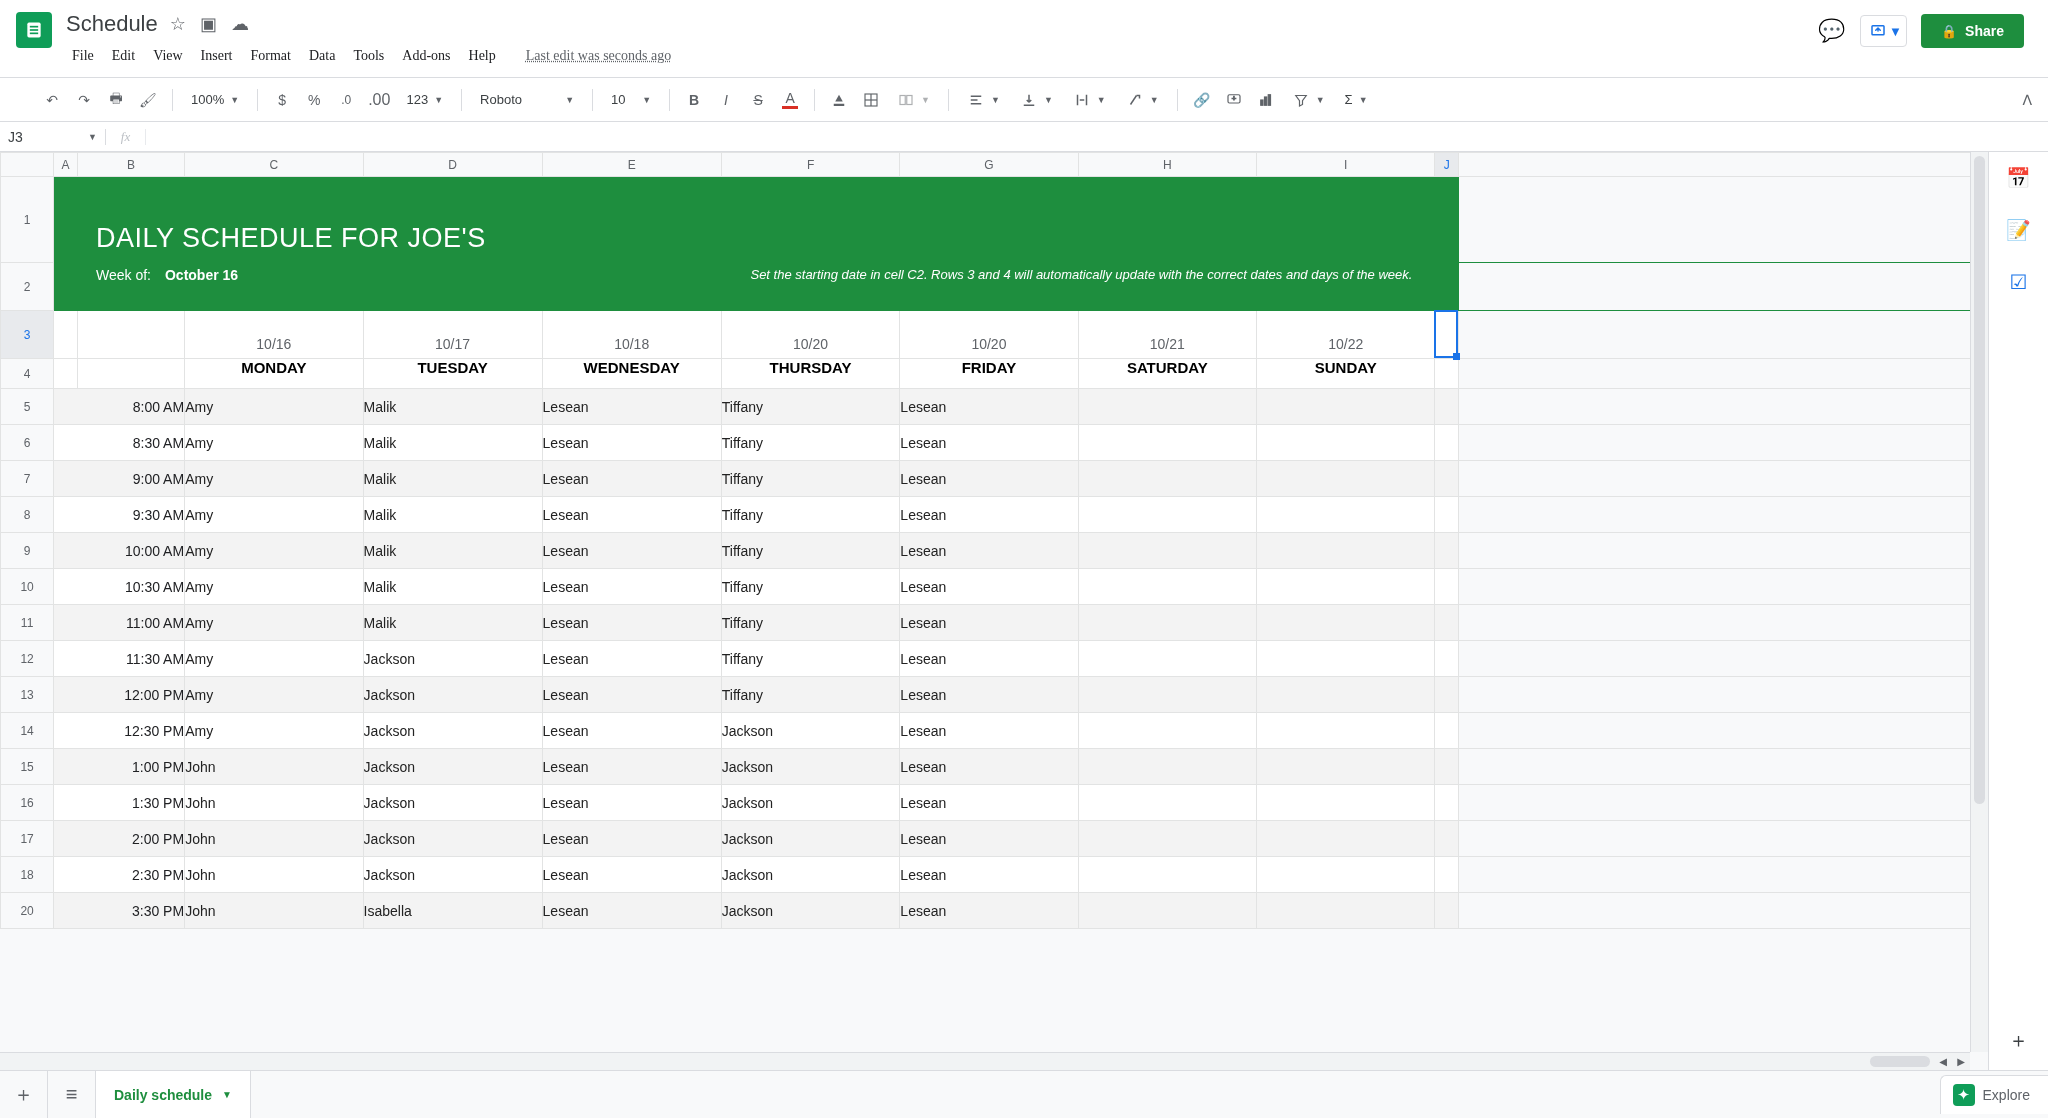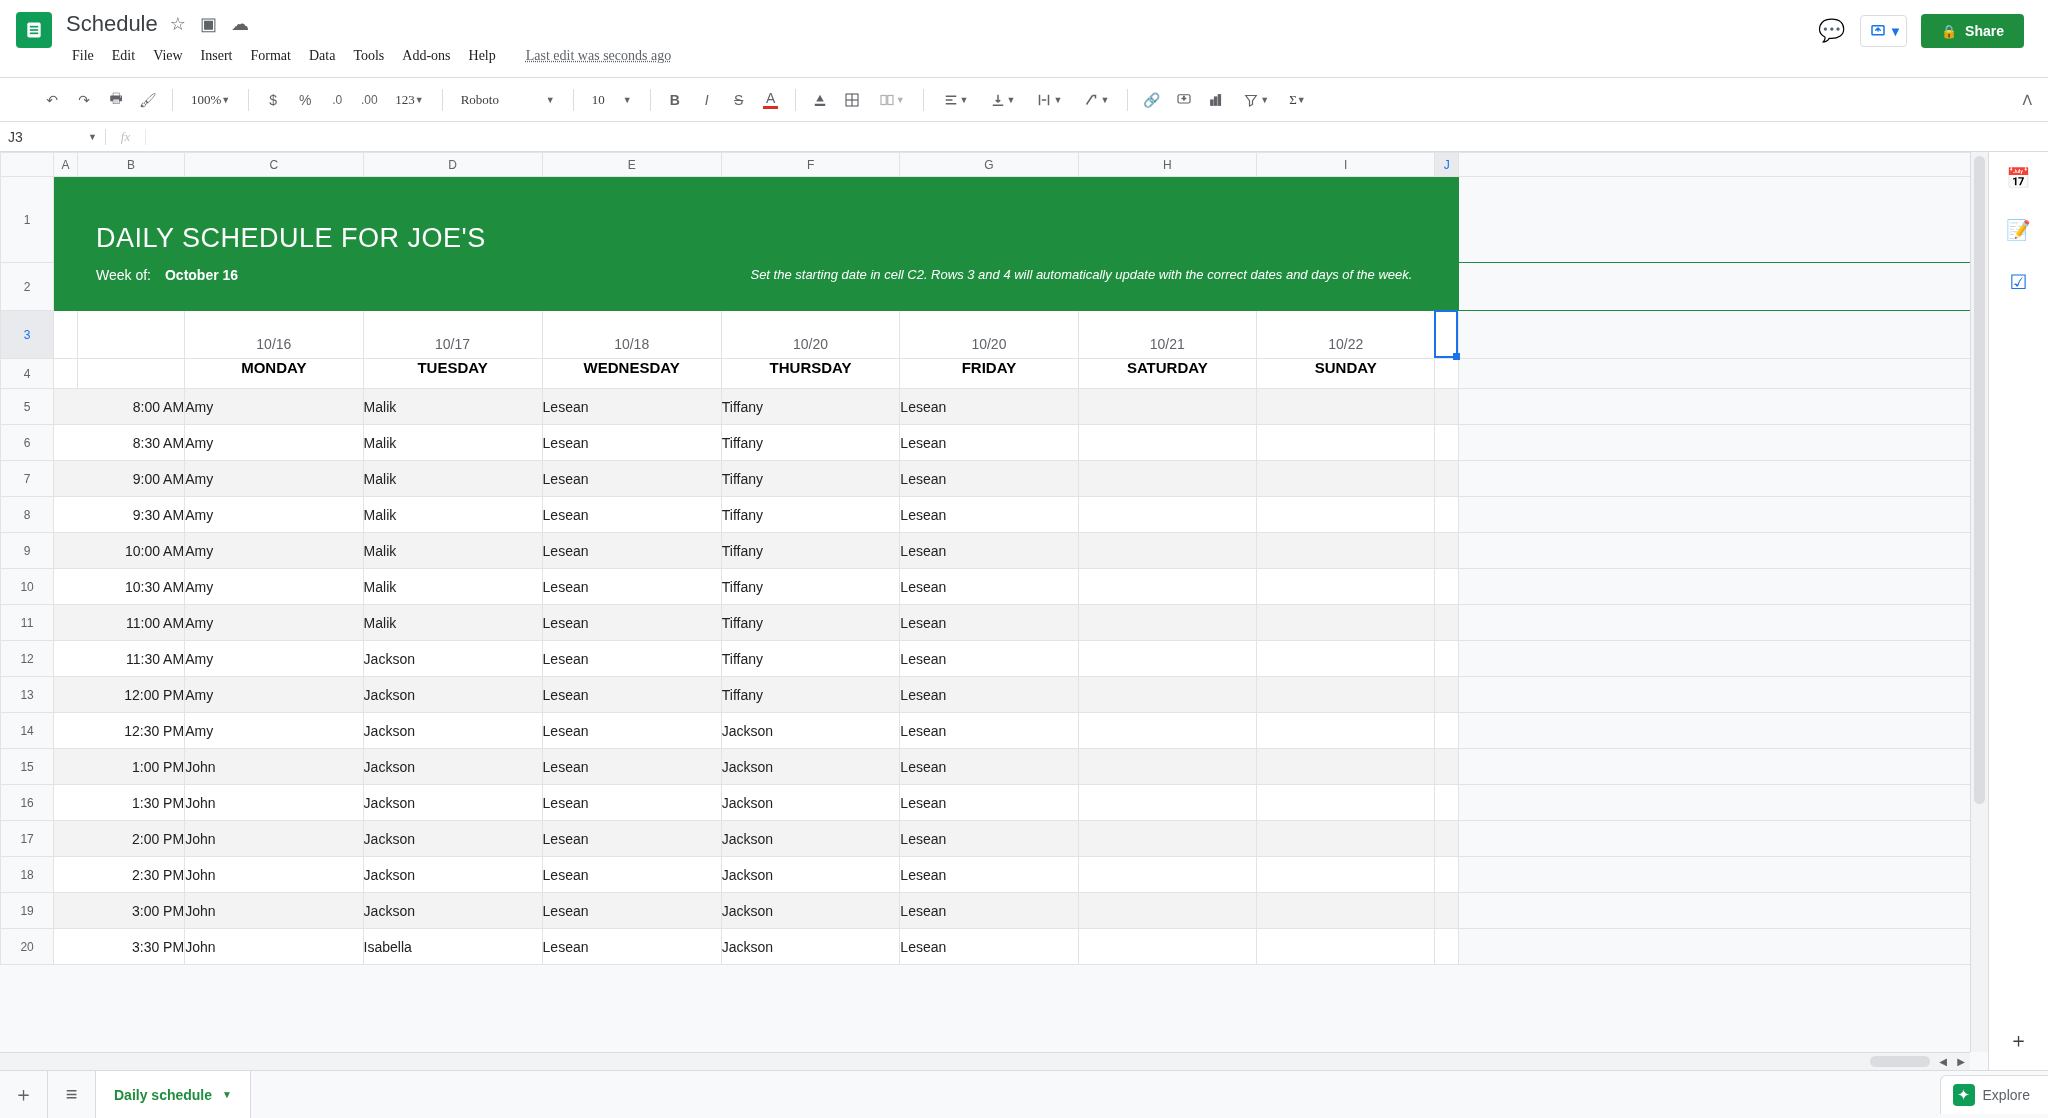--- a/index.html
+++ b/index.html
@@ -23,21 +23,21 @@
   .header-right{ margin-left:auto; display:flex; align-items:center; gap:14px; padding-right:16px; padding-top:6px;}
   .icon-btn{ cursor:pointer; color:#5f6368; display:flex; align-items:center; justify-content:center;}
   .present-btn{ border:1px solid #dadce0; border-radius:4px; padding:6px 4px 6px 8px; display:flex; align-items:center; gap:2px; color:#1a73e8; }
   .share-btn{ background:#1e8e3e; color:#fff; font-weight:600; border-radius:4px; padding:9px 20px; display:flex; align-items:center; gap:8px; cursor:pointer; font-size:14px;}
   .share-btn .lock{ font-size:13px;}
 
   
   .toolbar{ height:44px; border-bottom:1px solid #dadce0; display:flex; align-items:center; padding:0 10px 0 38px; gap:4px; color:#5f6368;}
   .toolbar .sep{ width:1px; height:22px; background:#dadce0; margin:0 6px;}
   .tbtn{ min-width:28px; height:28px; display:flex; align-items:center; justify-content:center; border-radius:4px; cursor:pointer; font-size:14px; padding:0 4px;}
-  .tbtn.combo{ padding:0 8px; font-size:13px; color:#3c4043;font-family:Liberation Serif, serif;}
+  .tbtn.combo{ padding:0 8px; gap:6px; font-size:13px; color:#3c4043;}
   .tbtn .caret{ font-size:9px; color:#5f6368;}
   .tbtn svg{ width:18px; height:18px; stroke:#5f6368; fill:none; stroke-width:1.6;}
   .tbtn.fillsvg svg{ fill:#5f6368; stroke:none;}
   .toolbar .spacer{ flex:1;}
   .collapse{ font-size:14px; cursor:pointer; padding-right:6px;}
 
   
   .fx-row{ height:30px; border-bottom:1px solid #dadce0; display:flex; align-items:center;}
   .name-box{ width:106px; border-right:1px solid #dadce0; display:flex; align-items:center; justify-content:space-between; padding:0 8px; font-size:14px; color:#3c4043;}
   .name-box .caret{ font-size:9px; color:#5f6368;}
@@ -163,21 +163,21 @@
   <span class="tbtn">🖌</span>
   <span class="sep"></span>
   <span class="tbtn combo">
       <span>100%</span>
       <span class="caret">▼</span>
     </span>
   <span class="sep"></span>
   <span class="tbtn">$</span>
   <span class="tbtn">%</span>
   <span class="tbtn" style="font-size:12px;">.0</span>
-  <span class="tbtn" style="font-size:12px;">.00</span>
+  <span class="tbtn" style="font-size:16px;">.00</span>
   <span class="tbtn combo">
       <span>123</span>
       <span class="caret">▼</span>
     </span>
   <span class="sep"></span>
   <span class="tbtn combo" style="min-width:110px;justify-content:space-between;">
       <span>Roboto</span>
       <span class="caret">▼</span>
     </span>
   <span class="sep"></span>
@@ -543,33 +543,20 @@
               <td class="cell data">Jackson</td>
               <td class="cell data">Lesean</td>
               <td class="cell data">Jackson</td>
               <td class="cell data">Lesean</td>
               <td class="cell data"></td>
               <td class="cell data"></td>
               <td class="cell data"></td>
               <td class="cell gray-area"></td>
             </tr>
             <tr class="schedule-row">
-              <td class="rowhdr">19</td>
-              <td class="cell data time-col" colspan="2">3:00 PM</td>
-              <td class="cell data">John</td>
-              <td class="cell data">Jackson</td>
-              <td class="cell data">Lesean</td>
-              <td class="cell data">Jackson</td>
-              <td class="cell data">Lesean</td>
-              <td class="cell data"></td>
-              <td class="cell data"></td>
-              <td class="cell data"></td>
-              <td class="cell gray-area"></td>
-            </tr>
-            <tr class="schedule-row">
               <td class="rowhdr">20</td>
               <td class="cell data time-col" colspan="2">3:30 PM</td>
               <td class="cell data">John</td>
               <td class="cell data">Isabella</td>
               <td class="cell data">Lesean</td>
               <td class="cell data">Jackson</td>
               <td class="cell data">Lesean</td>
               <td class="cell data"></td>
               <td class="cell data"></td>
               <td class="cell data"></td>

